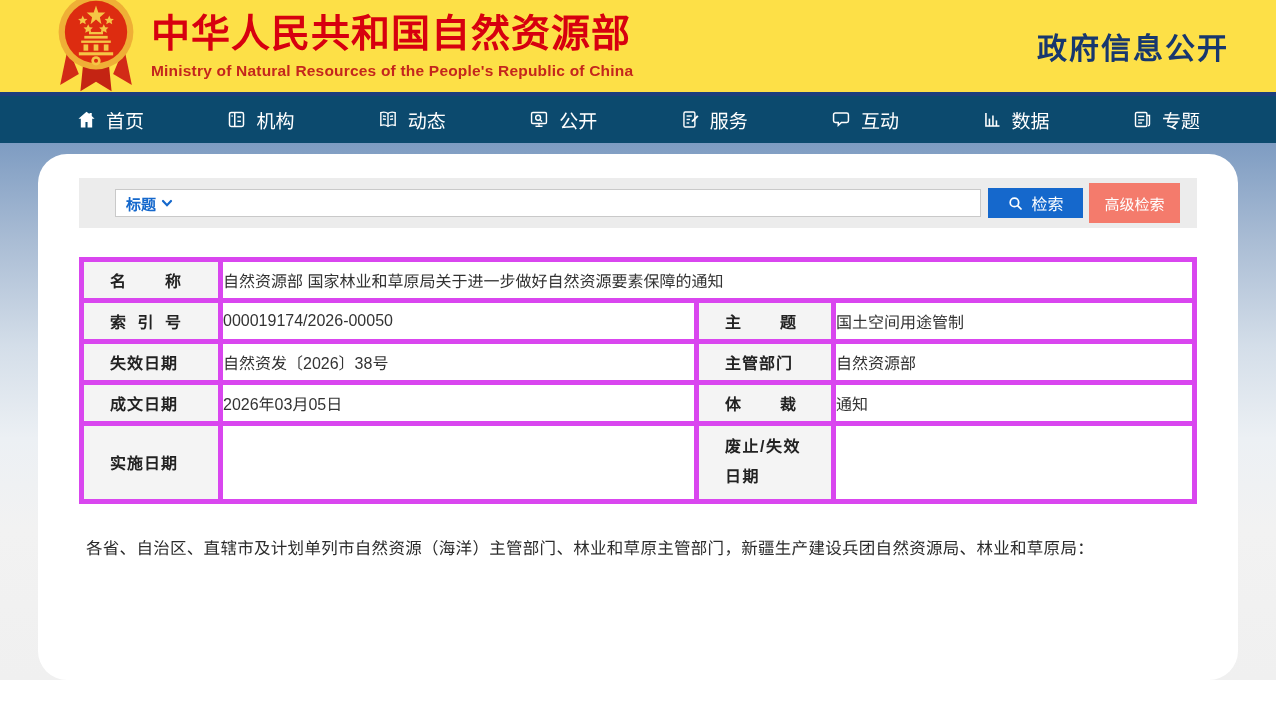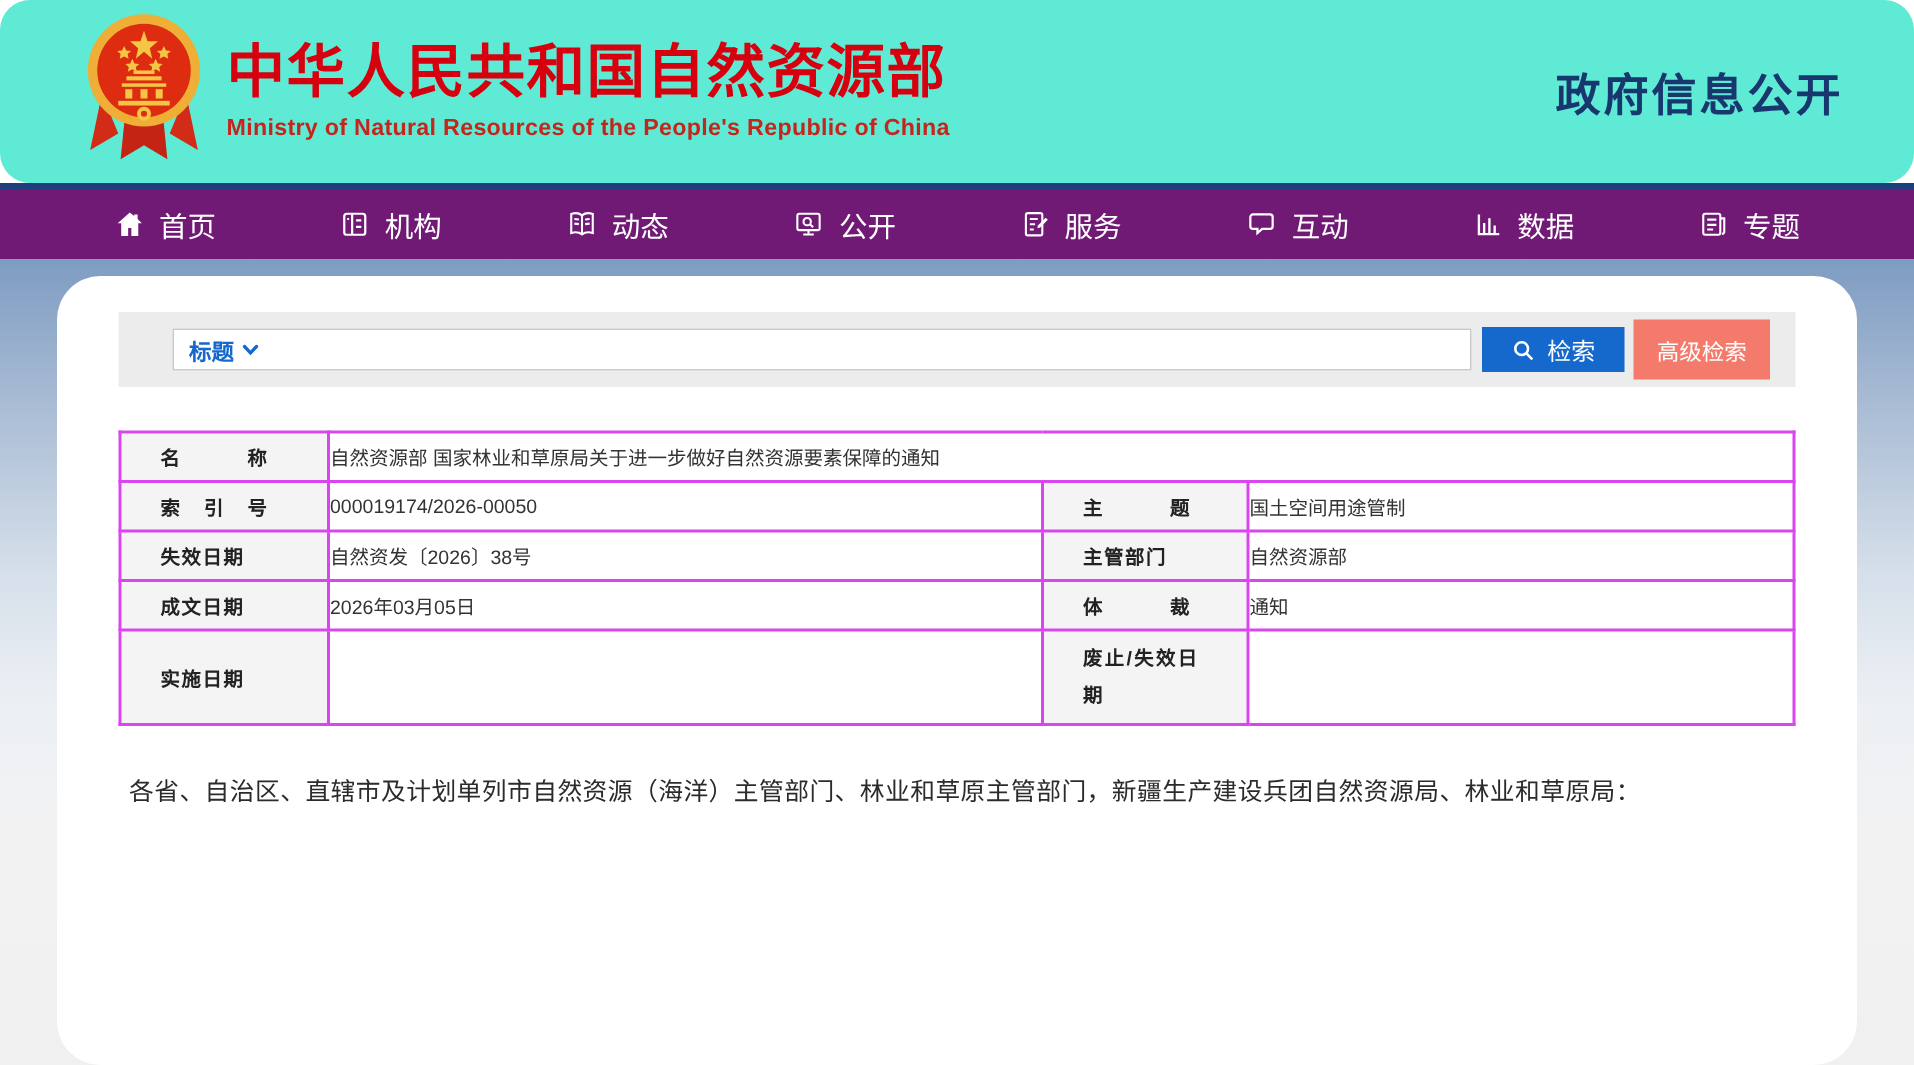--- a/index.html
+++ b/index.html
@@ -1,30 +1,30 @@
 <!DOCTYPE html>
 <html lang="zh-CN"><head>
 <meta charset="utf-8">
 <style>
   * { margin:0; padding:0; box-sizing:border-box; }
   html,body { width:1276px; height:710px; overflow:hidden; }
   body { font-family:"Liberation Sans","DejaVu Sans",sans-serif; background:#fff; }
 
   
-  .site-header { height:122px; background:#5eead4;border-radius:20px; }
+  .site-header { height:92px; background:#fde047; }
   .header-inner { width:1210px; height:100%; margin:0 auto; display:flex; align-items:center; position:relative; }
   .emblem { width:78px; height:106px; margin-left:24px; flex:0 0 auto; display:block; }
   .titles { margin-left:16px; }
   .title-cn { font-size:39px; font-weight:700; color:#D7000F; letter-spacing:1px; line-height:1.15; }
   .title-en { font-size:15.5px; font-weight:600; color:#C4261D; margin-top:5px; letter-spacing:.2px; }
   .section-title { margin-left:auto; margin-right:14px; font-size:30px; font-weight:700; color:#17376E; letter-spacing:2px; }
 
   
   .nav-topline { height:4px; background:#1C3E7C; }
-  .main-nav { height:47px; background:#701a75; }
+  .main-nav { height:47px; background:#0c4a6e; }
   .nav-inner { width:1124px; height:100%; margin:0 auto; display:flex; justify-content:space-between; align-items:center; }
   .nav-item { display:flex; align-items:center; gap:9px; color:#fff; font-size:19px; text-decoration:none; cursor:pointer; }
   .nav-item svg { display:block; }
 
   
   .page { height:537px; background:linear-gradient(180deg,#7E9CC2 0%,#A9BCD4 18%,#D4DEE9 38%,#ECF0F4 55%,#F2F2F2 72%,#F0F0F0 100%);
           display:flex; justify-content:center; padding-top:11px; }
   .card { width:1200px; background:#fff; padding:24px 41px 0 41px;border-radius:29px; }
 
   
@@ -32,21 +32,21 @@
   .search-box { flex:1; height:28px; background:#fff; border:1px solid #C9C9C9; display:flex; align-items:center; padding:0 10px; }
   .field-selector { display:flex; align-items:center; gap:5px; background:none; border:none; color:#1568CC; font-weight:700;
                     font-size:15px; cursor:pointer; font-family:inherit; }
   .search-input { flex:1; border:none; outline:none; height:24px; font-size:14px; background:transparent; }
   .btn { border:none; color:#fff; cursor:pointer; font-family:inherit; display:flex; align-items:center; justify-content:center; }
   .btn-search { width:95px; height:30px; margin-left:7px; background:#1568CC; font-size:16px; gap:7px; }
   .btn-advanced { width:91px; height:40px; margin-left:6px; background:#F47B6C; font-size:15px; }
 
   
   .doc-table { width:100%; border-collapse:collapse; margin-top:29px; table-layout:fixed; }
-  .doc-table td { border:2px solid #d946ef; font-size:13px; padding:6px 0; }
+  .doc-table td { border:5px solid #d946ef; font-size:16px; padding:6px 0; }
   .doc-table td.lbl { background:#F4F4F4; font-weight:700; color:#222; padding-left:26px; padding-right:24px; letter-spacing:1px; }
   .doc-table td.lbl .spread { display:block; text-align:justify; text-align-last:justify; width:72px; }
   .doc-table td.val { padding-right:12px; color:#333; }
   .doc-table tr { height:31px; }
   .doc-table tr.tall { height:56px; }
   .doc-table td.lbl.wrap { line-height:1.9; letter-spacing:1.5px; }
 
   
   .doc-title { margin-top:76px; text-align:center; font-size:29px; font-weight:700; color:#000; line-height:1.4; letter-spacing:.5px; }
   .doc-para { font-size:16.5px; color:#2b2b2b; line-height:36px; letter-spacing:.3px; }

